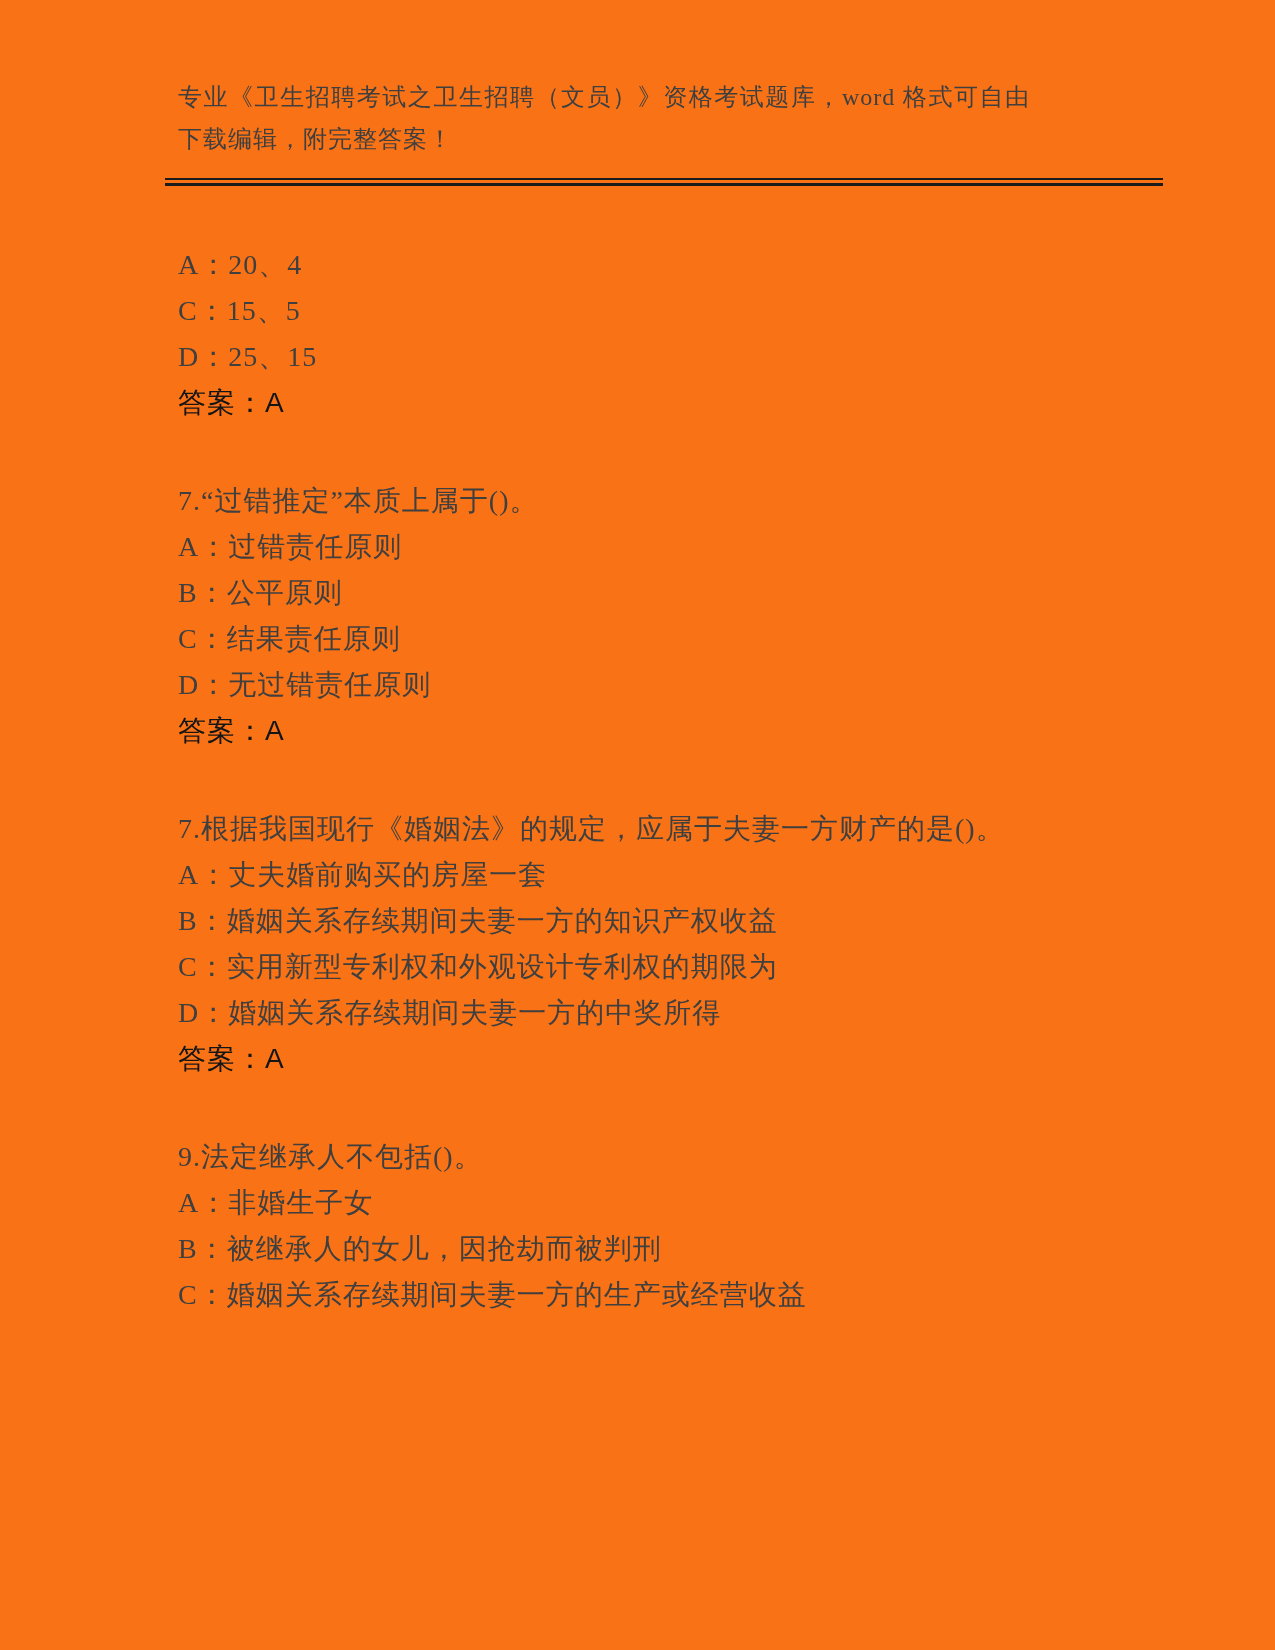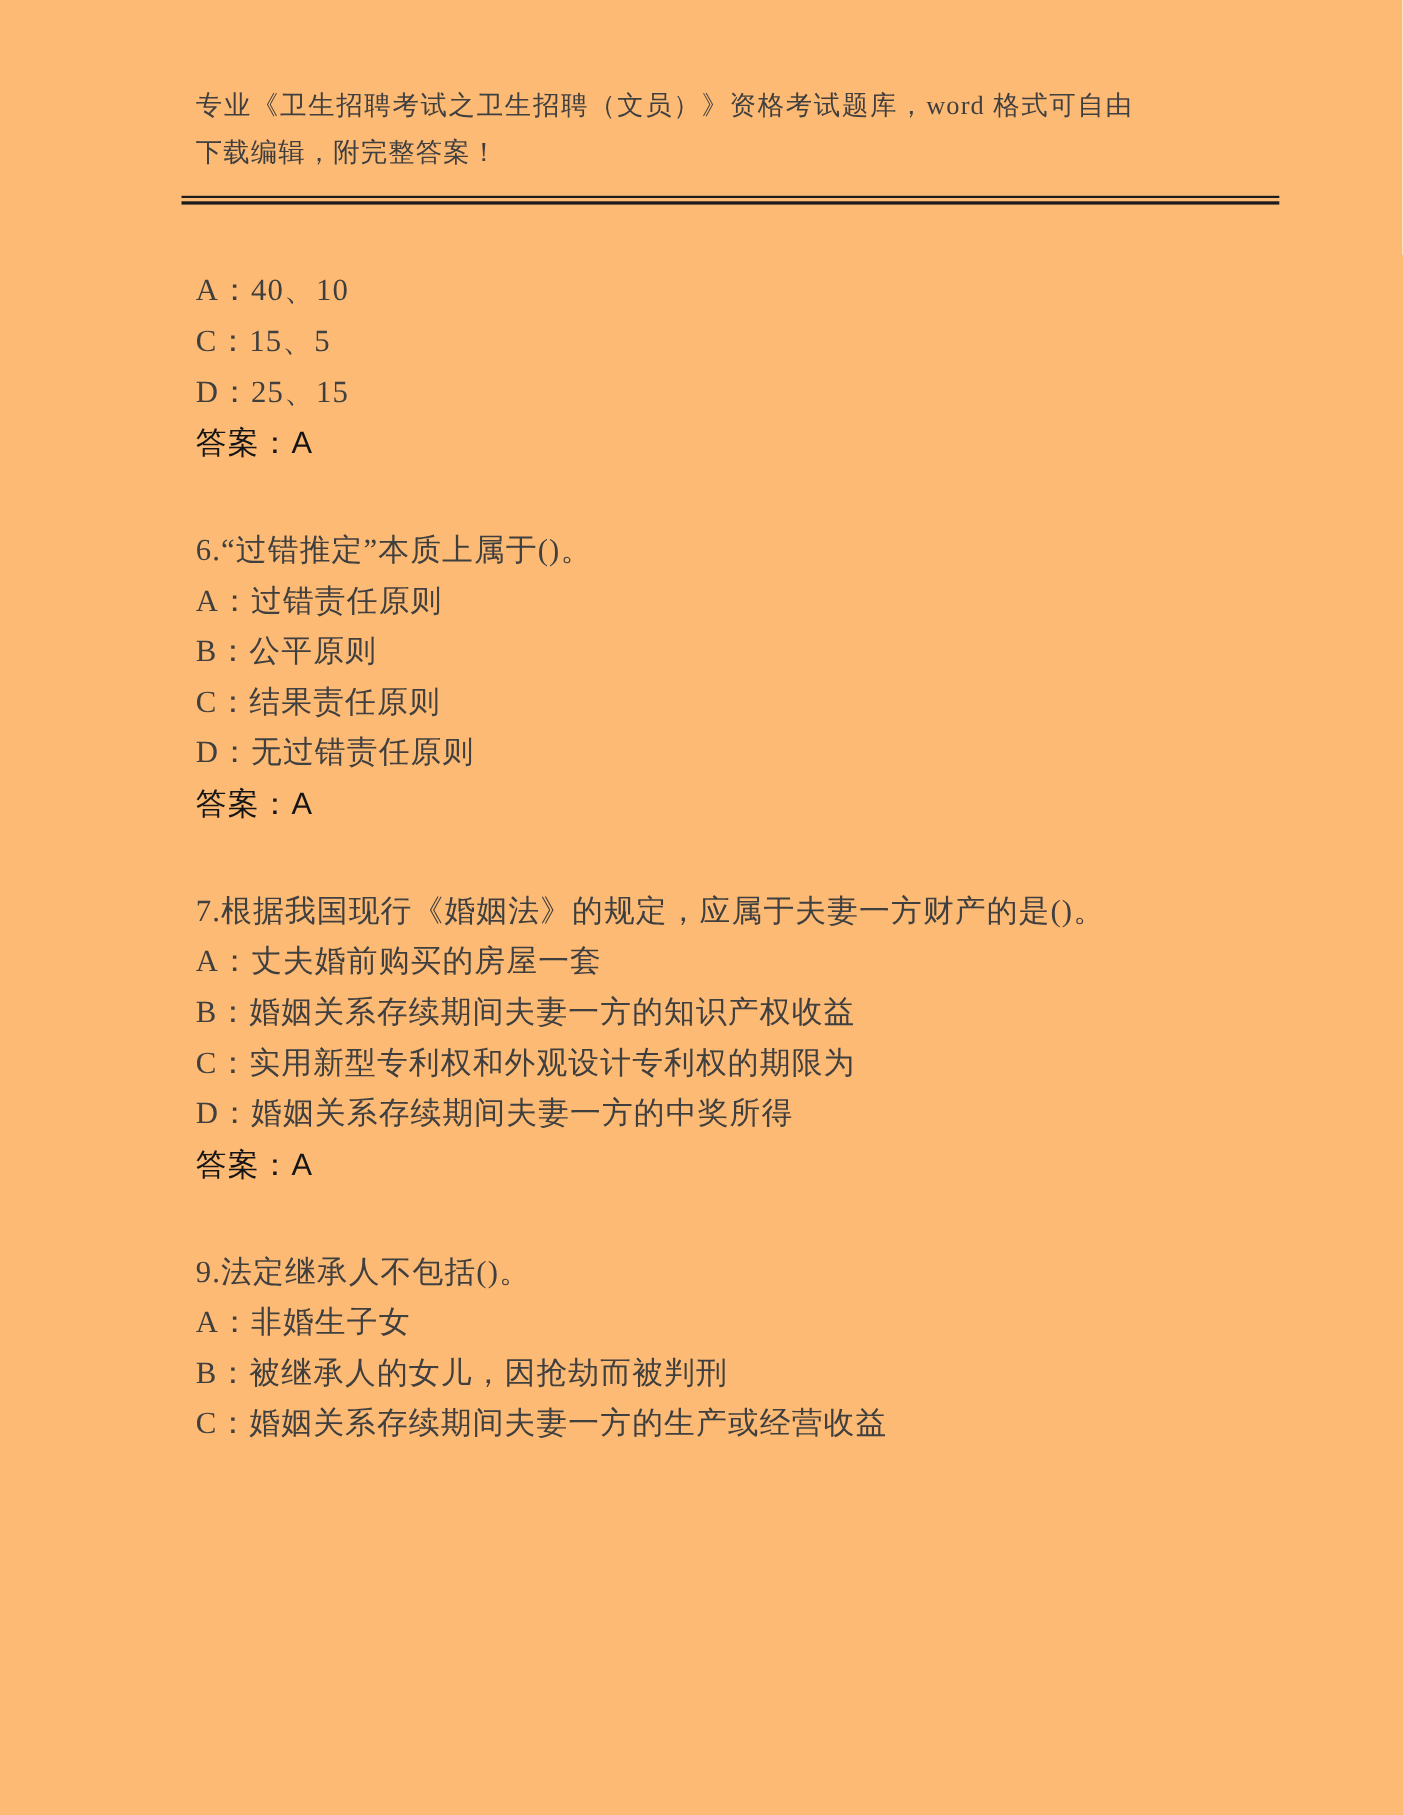--- a/index.html
+++ b/index.html
@@ -4,21 +4,21 @@
 <style>
   html, body {
     margin: 0;
     padding: 0;
     background: #ffffff;
   }
   .page {
     position: relative;
     width: 1275px;
     height: 1650px;
-    background: #fdba74;
+    background: #f97316;
     box-sizing: border-box;
     padding: 76px 112px 0 165px;
     font-family: "Liberation Serif", "DejaVu Serif", serif;
     color: #3f3f3f;
     overflow: hidden;
   }
   p { margin: 0; }
   .header-text {
     margin-left: 13px;
     width: 852px;
@@ -55,27 +55,27 @@
 </head>
 <body>
 
 <div class="page">
   <div class="header">
     <p class="header-text">专业《卫生招聘考试之卫生招聘（文员）》资格考试题库，word 格式可自由下载编辑，附完整答案！</p>
   </div>
   <div class="header-divider"></div>
   <div class="content">
       <section class="question-block">
-        <p class="option">A：40、10</p>
+        <p class="option">A：20、4</p>
         <p class="option">C：15、5</p>
         <p class="option">D：25、15</p>
         <p class="answer">答案：A</p>
       </section>
       <section class="question-block">
-        <p class="question-text">6.“过错推定”本质上属于()。</p>
+        <p class="question-text">7.“过错推定”本质上属于()。</p>
         <p class="option">A：过错责任原则</p>
         <p class="option">B：公平原则</p>
         <p class="option">C：结果责任原则</p>
         <p class="option">D：无过错责任原则</p>
         <p class="answer">答案：A</p>
       </section>
       <section class="question-block">
         <p class="question-text">7.根据我国现行《婚姻法》的规定，应属于夫妻一方财产的是()。</p>
         <p class="option">A：丈夫婚前购买的房屋一套</p>
         <p class="option">B：婚姻关系存续期间夫妻一方的知识产权收益</p>

